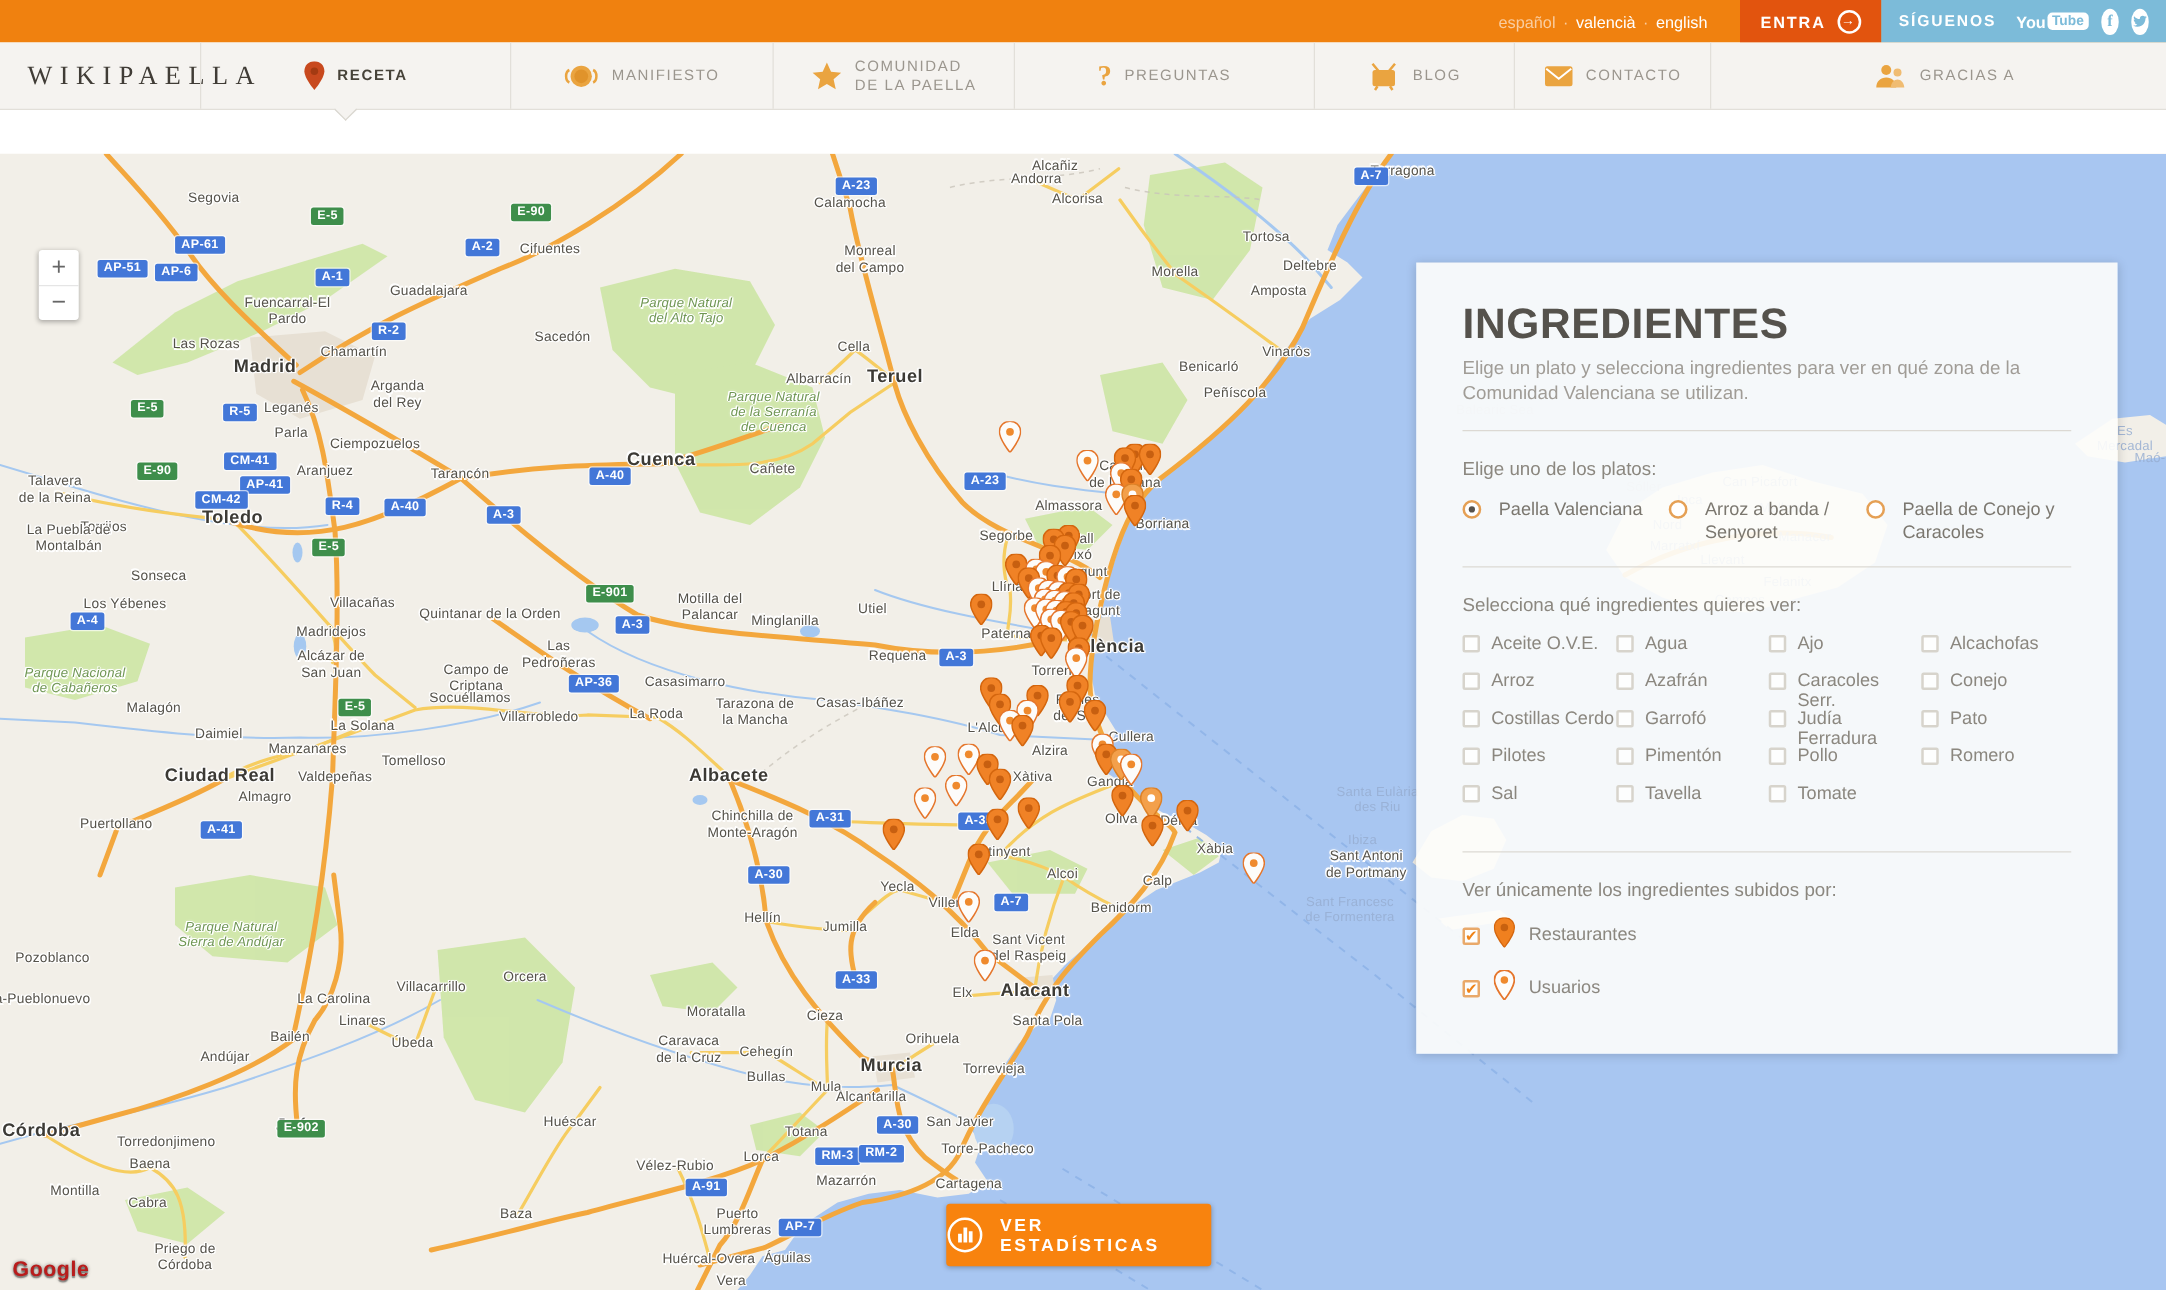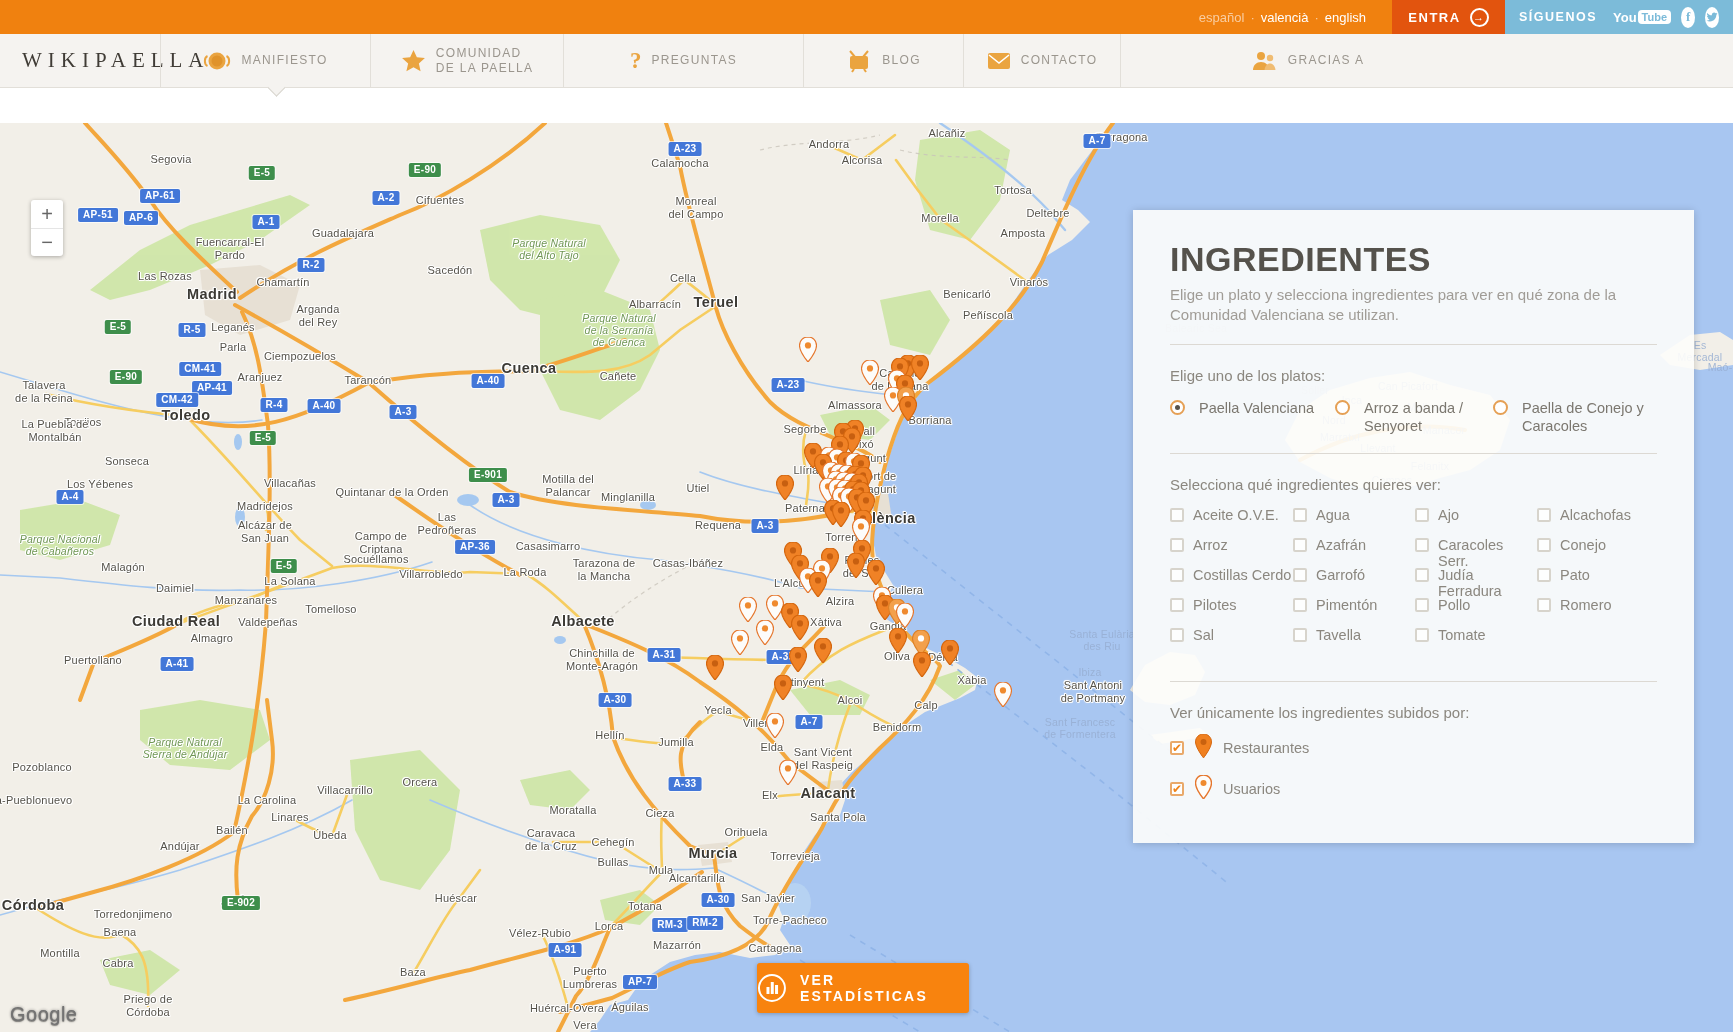--- a/index.html
+++ b/index.html
@@ -45,21 +45,21 @@
   .maplabel.b { font-size:14.5px; font-weight:bold; color:#3c3a35; letter-spacing:.4px; }
   .maplabel.p { color:#6f9653; font-style:italic; font-size:10.5px; }
   .maplabel.f { color:#97aed2; opacity:.85; text-shadow:none; font-size:10.5px; }
   .shield { position:absolute; transform:translate(-50%,-50%); font-size:10px; font-weight:bold; color:#fff; padding:1px 5px 2px; border-radius:2px; box-shadow:0 0 0 1px rgba(255,255,255,.65); pointer-events:none; letter-spacing:.3px; }
   .shield.b { background:#4377d8; }
   .shield.g { background:#3e8e4b; }
   .marker { position:absolute; width:18px; height:25px; transform:translate(-50%,-100%); cursor:pointer; }
   .zoomctl { position:absolute; left:31px; top:77px; width:32px; background:#fff; border-radius:3px; box-shadow:0 1px 4px rgba(0,0,0,.3); overflow:hidden; }
   .zoombtn { width:32px; height:28px; display:flex; align-items:center; justify-content:center; font-size:20px; color:#666; cursor:pointer; }
   .zoombtn + .zoombtn { border-top:1px solid #e5e5e5; }
-  .google-logo { position:absolute; left:10px; bottom:6px; font-size:20px; font-weight:normal; color:#737373; letter-spacing:.5px; text-shadow:0 0 3px rgba(0,0,0,.45),0 1px 1px rgba(0,0,0,.4); }
+  .google-logo { position:absolute; left:10px; bottom:6px; font-size:17px; font-weight:bold; color:#b91c1c; letter-spacing:.5px; text-shadow:0 0 3px rgba(0,0,0,.45),0 1px 1px rgba(0,0,0,.4); }
 
   
   .panel { position:absolute; left:1133px; top:87px; width:561px; height:633px; background:rgba(253,253,251,0.91); box-shadow:0 1px 8px rgba(0,0,0,.18); padding:30px 37px 0; }
   .panel h1 { font-size:34px; color:#55524c; letter-spacing:.5px; }
   .panel .intro { margin-top:6px; font-size:15px; color:#a09c96; line-height:1.35; width:472px; }
   .pdiv { border:0; border-top:1px solid #dcd9d3; margin:18px 0 0; }
   .sec-label { margin-top:22px; font-size:15px; color:#8b877f; }
   .plates { margin-top:15px; display:grid; grid-template-columns:165px 158px 1fr; }
   .radio { display:flex; gap:14px; cursor:pointer; }
   .rb { width:15px; height:15px; min-width:15px; border:2px solid #e5a055; border-radius:50%; background:#fff; margin-top:1px; position:relative; }
@@ -105,20 +105,29 @@
       <svg width="12" height="12" viewBox="0 0 24 24">
           <path fill="#7cbbd9" d="M23 5.1c-.8.4-1.7.6-2.6.8.9-.6 1.6-1.5 2-2.5-.9.5-1.9.9-2.9 1.1-.8-.9-2-1.5-3.3-1.5-2.5 0-4.5 2-4.5 4.5 0 .4 0 .7.1 1-3.7-.2-7-2-9.2-4.7-.4.7-.6 1.5-.6 2.3 0 1.6.8 2.9 2 3.7-.7 0-1.4-.2-2-.5v.1c0 2.2 1.5 4 3.6 4.4-.4.1-.8.2-1.2.2-.3 0-.6 0-.9-.1.6 1.8 2.2 3.1 4.2 3.1-1.5 1.2-3.5 1.9-5.6 1.9H1c2 1.3 4.4 2 6.9 2 8.3 0 12.8-6.9 12.8-12.8v-.6c.9-.6 1.6-1.4 2.3-2.4z"></path>
         </svg>
     </span>
   </div>
 </div>
 
 <div class="nav">
   <div class="logo">WIKIPAELLA</div>
   <div id="nav-items" style="display:flex; flex:1;">
+      <div class="nav-item active" style="width: 248px;">
+        <span class="nav-icon">
+          <svg width="17" height="23" viewBox="0 0 17 23">
+            <path d="M8.5 0C3.8 0 .5 3.4.5 8c0 5.6 8 15 8 15s8-9.4 8-15c0-4.6-3.3-8-8-8z" fill="#c8491e"></path>
+            <circle cx="8.5" cy="8" r="3" fill="#a33a12"></circle>
+          </svg>
+        </span>
+        <span class="nav-label">RECETA</span>
+      </div>
       <div class="nav-item" style="width: 210px;">
         <span class="nav-icon">
           <svg width="28" height="22" viewBox="0 0 28 22">
             <path d="M4.5 6 C1 7.5 1 14.5 4.5 16" stroke="#eaa440" stroke-width="2" fill="none"></path>
             <path d="M23.5 6 C27 7.5 27 14.5 23.5 16" stroke="#eaa440" stroke-width="2" fill="none"></path>
             <circle cx="14" cy="11" r="8.5" fill="#eaa440"></circle>
             <circle cx="14" cy="11" r="5.5" fill="#e0932b"></circle>
           </svg>
         </span>
         <span class="nav-label">MANIFIESTO</span>
@@ -355,21 +364,21 @@
       <div class="maplabel b" style="left: 529px; top: 245px;">Cuenca</div>
       <div class="maplabel" style="left: 618px; top: 253px;">Cañete</div>
       <div class="maplabel" style="left: 655px; top: 181px;">Albarracín</div>
       <div class="maplabel" style="left: 683px; top: 155px;">Cella</div>
       <div class="maplabel b" style="left: 716px; top: 179px;">Teruel</div>
       <div class="maplabel" style="left: 680px; top: 40px;">Calamocha</div>
       <div class="maplabel" style="left: 696px; top: 85px;">Monreal
 del Campo</div>
       <div class="maplabel" style="left: 829px; top: 21px;">Andorra</div>
       <div class="maplabel" style="left: 862px; top: 37px;">Alcorisa</div>
-      <div class="maplabel" style="left: 947px; top: 10px; text-align: right;">Alcañiz</div>
+      <div class="maplabel" style="left: 844px; top: 10px; text-align: right;">Alcañiz</div>
       <div class="maplabel" style="left: 940px; top: 95px;">Morella</div>
       <div class="maplabel" style="left: 1013px; top: 67px;">Tortosa</div>
       <div class="maplabel" style="left: 1048px; top: 90px;">Deltebre</div>
       <div class="maplabel" style="left: 1023px; top: 110px;">Amposta</div>
       <div class="maplabel" style="left: 1122px; top: 14px;">Tarragona</div>
       <div class="maplabel" style="left: 1029px; top: 159px;">Vinaròs</div>
       <div class="maplabel" style="left: 967px; top: 171px;">Benicarló</div>
       <div class="maplabel" style="left: 988px; top: 192px;">Peñíscola</div>
       <div class="maplabel" style="left: 900px; top: 257px;">Castelló
 de la Plana</div>

